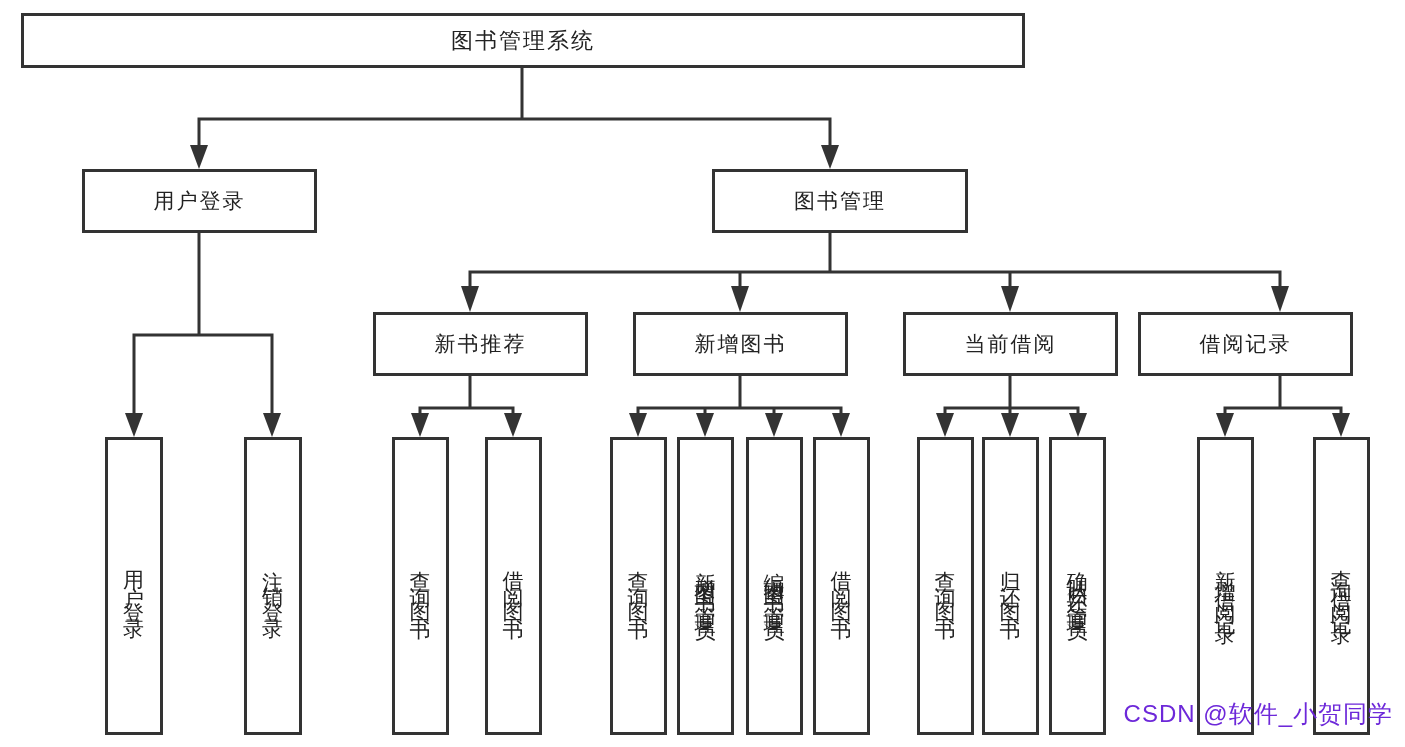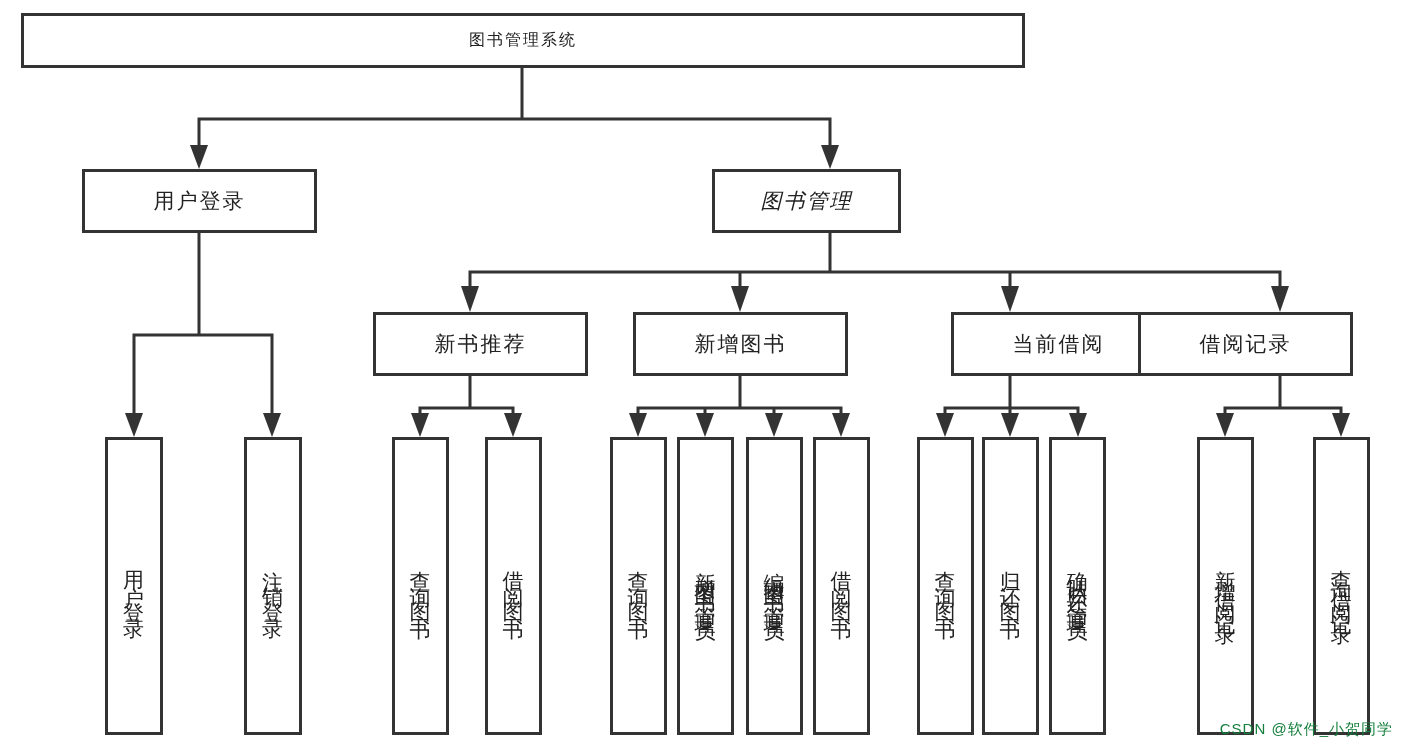--- a/index.html
+++ b/index.html
@@ -25,36 +25,36 @@
     align-items: center;
     justify-content: center;
     color: #222222;
     font-size: 21px;
     z-index: 2;
   }
   .h-node span {
     letter-spacing: 2px;
     white-space: nowrap;
   }
-  .root-node span { font-size: 16px; }
+  .root-node span { font-size: 22px; }
   .v-node span {
     writing-mode: vertical-rl;
     text-orientation: mixed;
     white-space: nowrap;
     line-height: 1;
   }
   .ls4 { letter-spacing: 16px; }
   .ls6 { letter-spacing: 11px; }
   .ls9 { letter-spacing: 7px; }
   .watermark {
     position: absolute;
     right: 12px;
-    bottom: 8px;
-    font-size: 15px;
-    color: #15803d;
+    bottom: 17px;
+    font-size: 24px;
+    color: #6d28d9;
     letter-spacing: 1px;
     z-index: 5;
     white-space: nowrap;
   }
 </style>
 </head>
 <body>
 
 <div class="canvas">
 
@@ -98,31 +98,31 @@
     </g>
   </svg>
 
   <div class="node h-node root-node" style="left:21px; top:13px; width:1004px; height:55px;">
     <span>图书管理系统</span>
   </div>
 
   <div class="node h-node" style="left:82px; top:169px; width:235px; height:64px;">
     <span>用户登录</span>
   </div>
-  <div class="node h-node" style="left:712px; top:169px; width:189px; height:64px;font-style:italic;">
+  <div class="node h-node" style="left:712px; top:169px; width:256px; height:64px;">
     <span>图书管理</span>
   </div>
 
   <div class="node h-node" style="left:363px; top:312px; width:215px; height:64px;margin-left:10px;">
     <span>新书推荐</span>
   </div>
   <div class="node h-node" style="left:633px; top:312px; width:215px; height:64px;">
     <span>新增图书</span>
   </div>
-  <div class="node h-node" style="left:903px; top:312px; width:215px; height:64px;margin-left:48px;">
+  <div class="node h-node" style="left:903px; top:312px; width:215px; height:64px;">
     <span>当前借阅</span>
   </div>
   <div class="node h-node" style="left:1138px; top:312px; width:215px; height:64px;">
     <span>借阅记录</span>
   </div>
 
   <div class="node v-node" style="left:105px; top:437px; width:58px; height:298px;">
     <span class="ls4">用户登录</span>
   </div>
   <div class="node v-node" style="left:244px; top:437px; width:58px; height:298px;">

